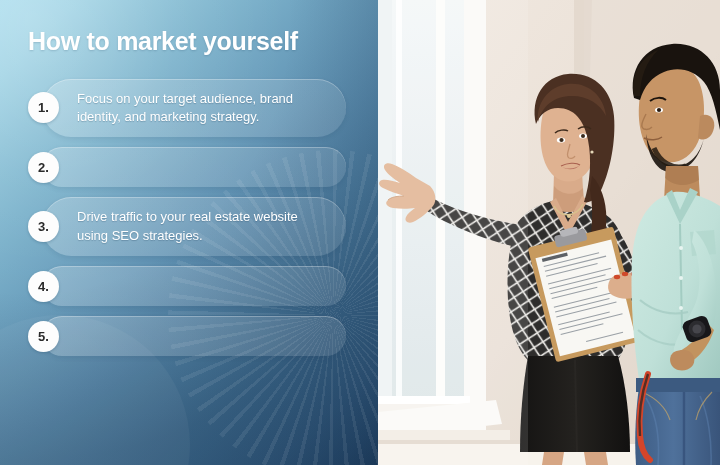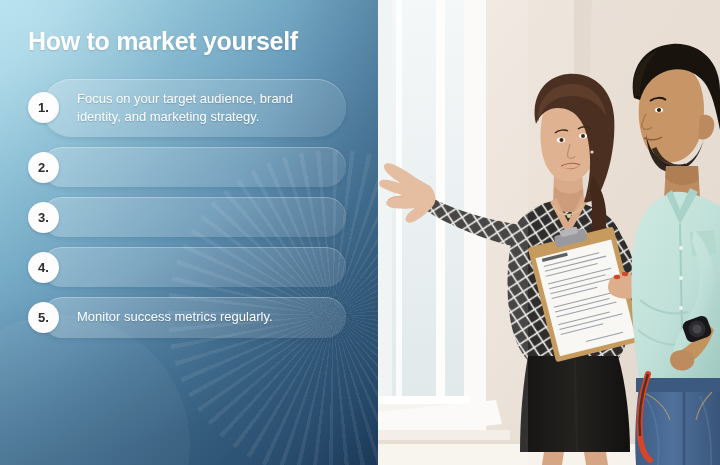--- a/index.html
+++ b/index.html
@@ -191,31 +191,31 @@
         </li>
 
         <li class="step">
           <div class="step-pill"></div>
           <div class="step-badge">2.</div>
         </li>
 
         <li class="step">
           <div class="step-pill"></div>
           <div class="step-badge">3.</div>
+          <div class="step-text">Drive traffic to your real estate website using SEO strategies.</div>
         </li>
 
         <li class="step">
           <div class="step-pill"></div>
           <div class="step-badge">4.</div>
         </li>
 
         <li class="step">
           <div class="step-pill"></div>
           <div class="step-badge">5.</div>
-          <div class="step-text">Monitor success metrics regularly.</div>
         </li>
 
       </ol>
     </div>
   </div>
 
   <div class="photo">
     <svg viewBox="0 0 342 465" preserveAspectRatio="xMidYMid slice">
       <defs>
         <linearGradient id="wallG" x1="0" y1="0" x2="1" y2="1">

